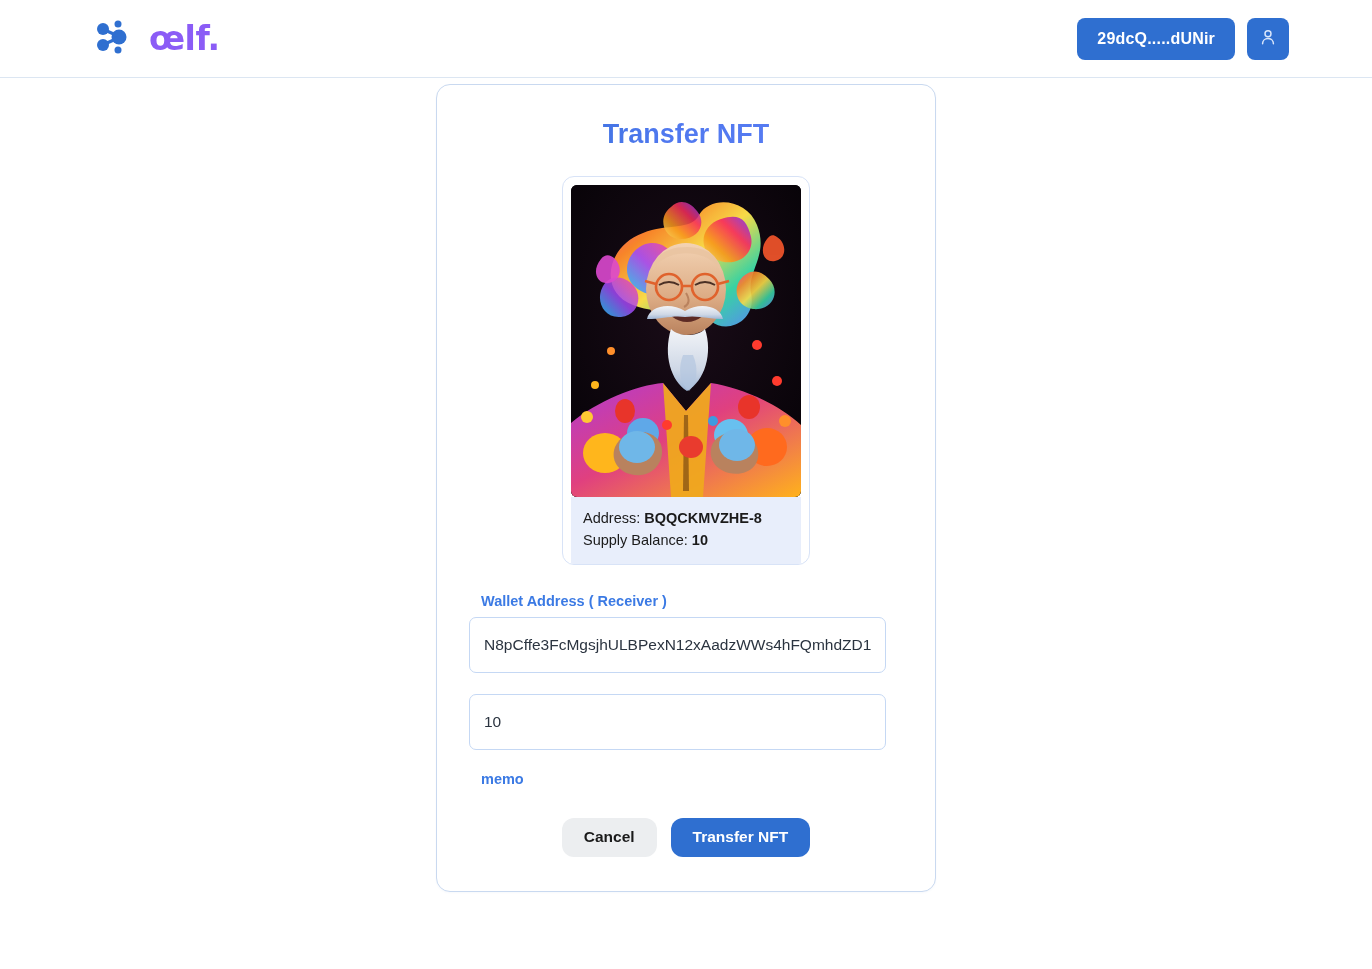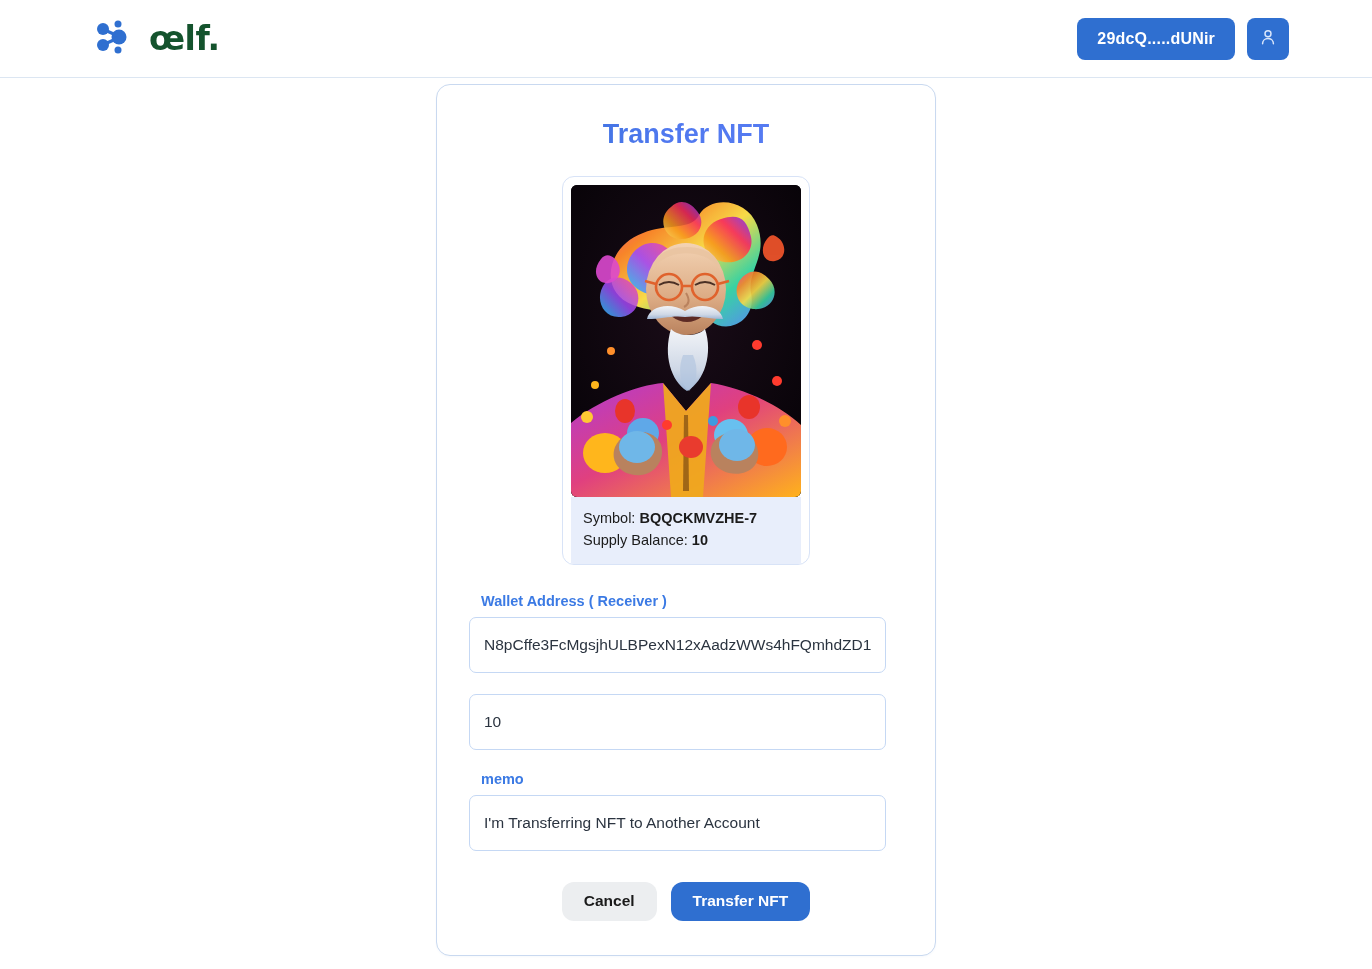--- a/index.html
+++ b/index.html
@@ -28,21 +28,21 @@
   .brand {
     display: flex;
     align-items: center;
     gap: 10px;
     padding-left: 95px;
   }
   .brand-mark { display: block; }
   .brand-word {
     font-size: 33px;
     font-weight: 700;
-    color: #14532d;
+    color: #8b5cf6;
     letter-spacing: -0.5px;
     line-height: 1;
     font-family: "DejaVu Sans", sans-serif;
   }
   .header-right {
     display: flex;
     align-items: center;
     gap: 12px;
     padding-right: 43px;
   }
@@ -316,22 +316,22 @@
 
             <path d="M44 262 C52 244 78 242 88 256 C96 268 88 288 70 290 C52 292 38 278 44 262 Z" fill="#b9825e"></path>
             <path d="M142 258 C152 242 180 244 186 262 C192 280 176 292 158 288 C142 284 136 270 142 258 Z" fill="#b9825e"></path>
             <ellipse cx="66" cy="262" rx="18" ry="16" fill="#6fb7e8"></ellipse>
             <ellipse cx="166" cy="260" rx="18" ry="16" fill="#6fb7e8"></ellipse>
           </svg>
         </div>
 
         <div class="nft-meta">
           <div>
-            <span>Symbol:</span>
-            <b>BQQCKMVZHE-7</b>
+            <span>Address:</span>
+            <b>BQQCKMVZHE-8</b>
           </div>
           <div>
             <span>Supply Balance:</span>
             <b>10</b>
           </div>
         </div>
       </div>
     </div>
 
     <div class="form">
@@ -340,21 +340,20 @@
         <label class="field-label">Wallet Address ( Receiver )</label>
         <input class="field-input" type="text" value="N8pCffe3FcMgsjhULBPexN12xAadzWWs4hFQmhdZD1" style="">
       </div>
 
       <div class="field">
         <input class="field-input" type="text" value="10" style="">
       </div>
 
       <div class="field">
         <label class="field-label">memo</label>
-        <input class="field-input" type="text" value="I'm Transferring NFT to Another Account" style="">
       </div>
 
       <div class="actions">
         <button class="btn btn-cancel">Cancel</button>
         <button class="btn btn-primary">Transfer NFT</button>
       </div>
     </div>
 
   </div>
 </div>

